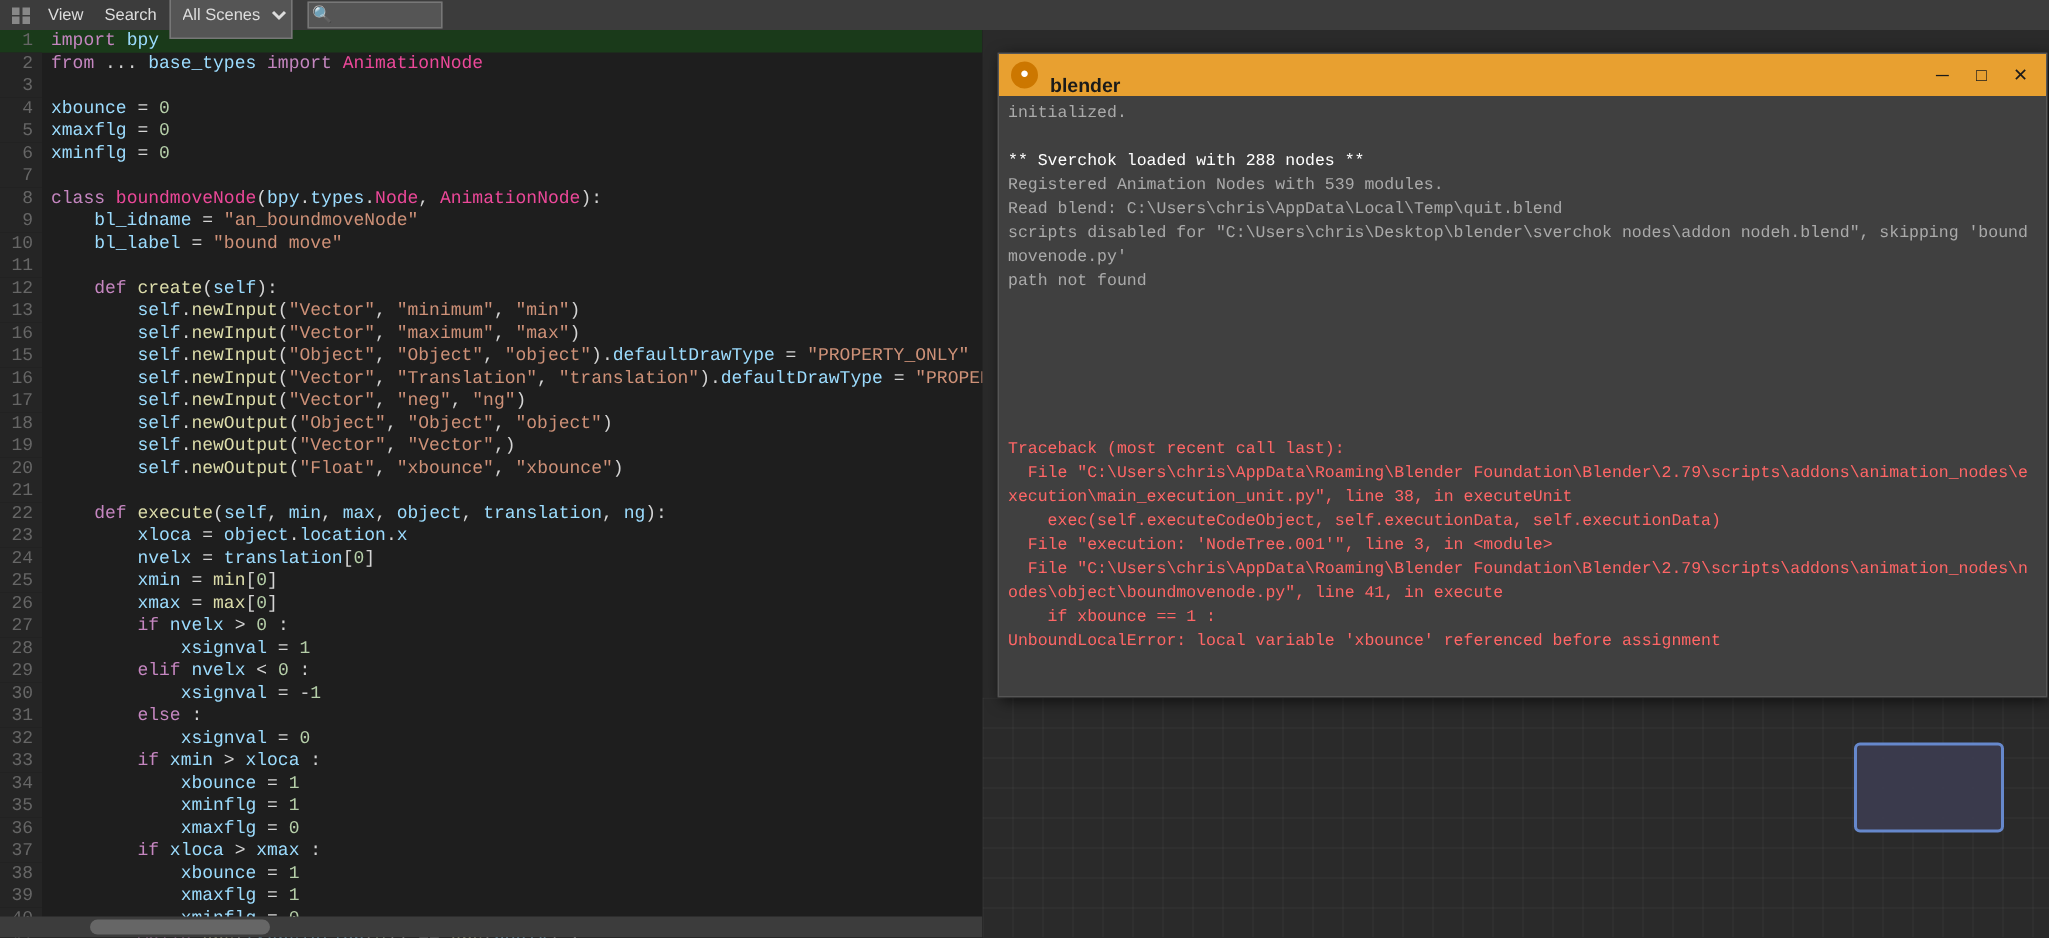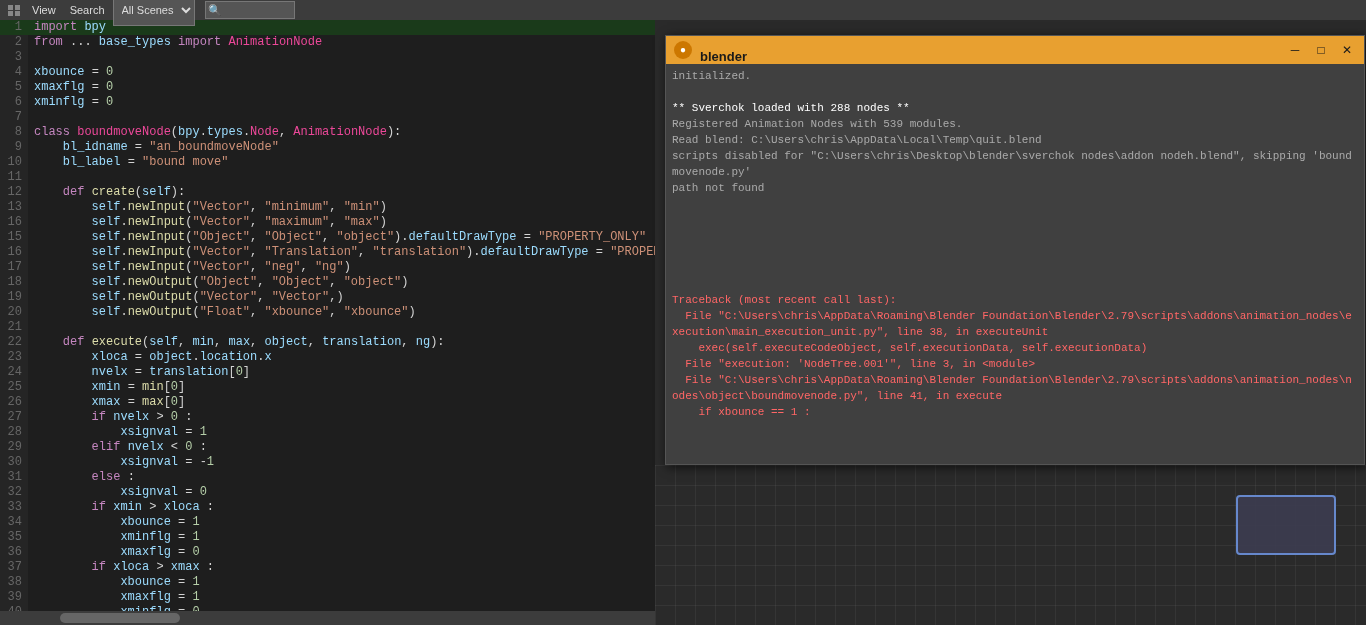--- a/index.html
+++ b/index.html
@@ -499,20 +499,21 @@
           <div class="console-line ">&nbsp;</div>
           <div class="console-line ">&nbsp;</div>
           <div class="console-line ">&nbsp;</div>
           <div class="console-line ">&nbsp;</div>
           <div class="console-line console-error">Traceback (most recent call last):</div>
           <div class="console-line console-error">  File "C:\Users\chris\AppData\Roaming\Blender Foundation\Blender\2.79\scripts\addons\animation_nodes\execution\main_execution_unit.py", line 38, in executeUnit</div>
           <div class="console-line console-error">    exec(self.executeCodeObject, self.executionData, self.executionData)</div>
           <div class="console-line console-error">  File "execution: 'NodeTree.001'", line 3, in &lt;module&gt;</div>
           <div class="console-line console-error">  File "C:\Users\chris\AppData\Roaming\Blender Foundation\Blender\2.79\scripts\addons\animation_nodes\nodes\object\boundmovenode.py", line 41, in execute</div>
           <div class="console-line console-error">    if xbounce == 1 :</div>
+          <div class="console-line console-error">UnboundLocalError: local variable 'xbounce' referenced before assignment</div>
         </div>
     </div>
 
     <div class="node-editor">
       <div class="node-grid">
 
         <div class="node-box" style="right: 30px; top: 30px;"></div>
       </div>
     </div>
 

